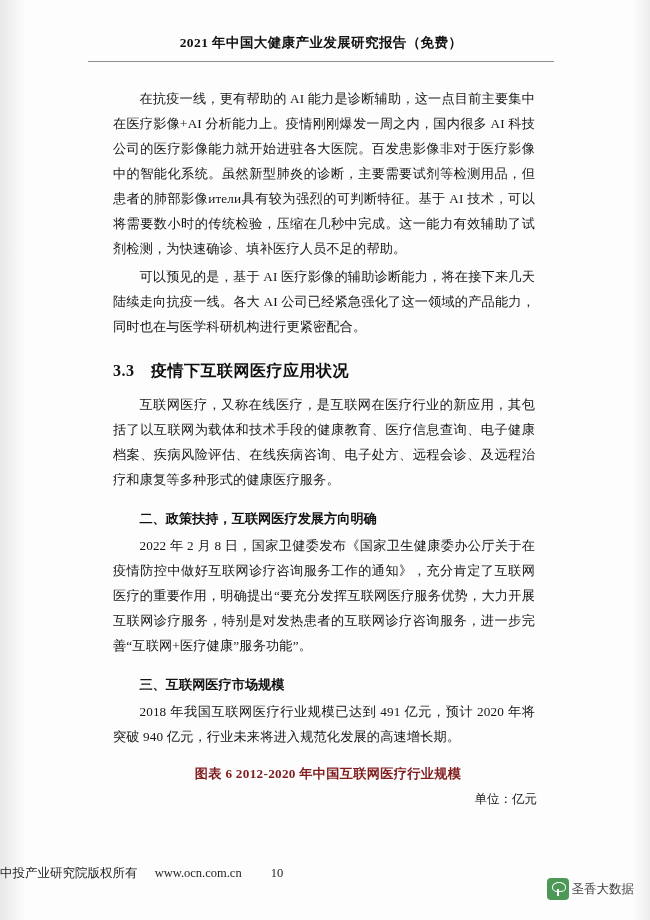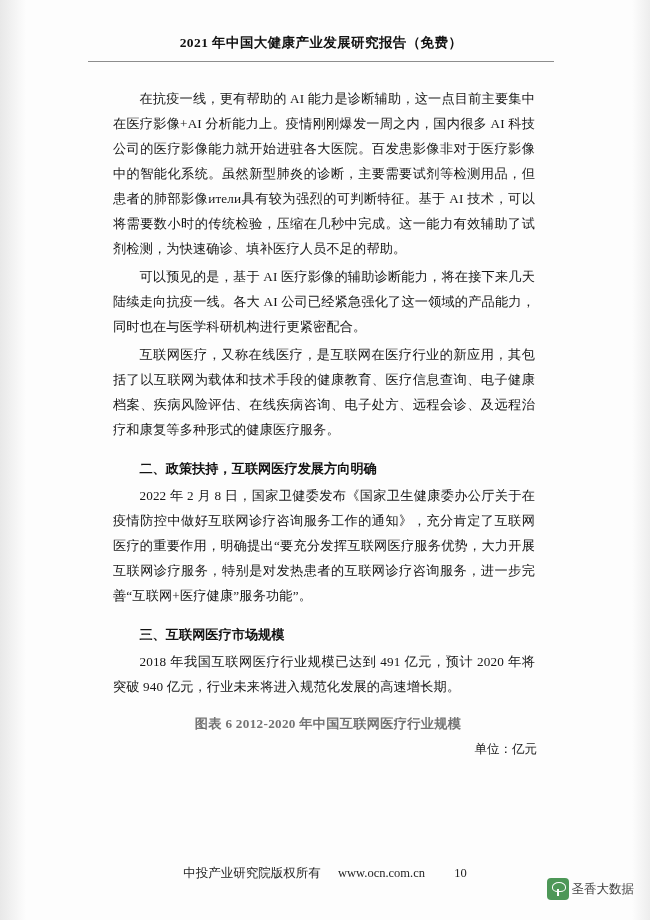--- a/index.html
+++ b/index.html
@@ -74,39 +74,39 @@
     font-weight: bold;
     text-indent: 26.4px;
     color: #121212;
     line-height: 25px;
   }
   .figure-title {
     margin: 16px 0 0 0;
     text-align: center;
     font-size: 13.2px;
     font-weight: bold;
-    color: #737373;
+    color: #7f1d1d;
     letter-spacing: 0.3px;
   }
   .figure-unit {
     margin: 8px 0 0 0;
     text-align: right;
     font-size: 12.5px;
     color: #1a1a1a;
     padding-right: 6px;
   }
   .figure-area {
     height: 180px;
   }
   .footer {
     position: absolute;
     left: 0;
     right: 0;
     bottom: 38px;
-    text-align: center;
+    text-align: left;
     font-size: 12.5px;
     color: #1f1f1f;
   }
   .footer .site {
     margin-left: 14px;
   }
   .footer .pageno {
     margin-left: 26px;
   }
   .watermark {
@@ -175,20 +175,23 @@
   <div class="header">
     <div class="header-title">2021 年中国大健康产业发展研究报告（免费）</div>
     <div class="header-rule"></div>
   </div>
 
   <div class="content">
 
     <p class="body-text indent2">在抗疫一线，更有帮助的 AI 能力是诊断辅助，这一点目前主要集中在医疗影像+AI 分析能力上。疫情刚刚爆发一周之内，国内很多 AI 科技公司的医疗影像能力就开始进驻各大医院。百发患影像非对于医疗影像中的智能化系统。虽然新型肺炎的诊断，主要需要试剂等检测用品，但患者的肺部影像ители具有较为强烈的可判断特征。基于 AI 技术，可以将需要数小时的传统检验，压缩在几秒中完成。这一能力有效辅助了试剂检测，为快速确诊、填补医疗人员不足的帮助。</p>
     <p class="body-text indent2">可以预见的是，基于 AI 医疗影像的辅助诊断能力，将在接下来几天陆续走向抗疫一线。各大 AI 公司已经紧急强化了这一领域的产品能力，同时也在与医学科研机构进行更紧密配合。</p>
 
+    <div class="section-heading">
+      <span class="num">3.3</span><span>疫情下互联网医疗应用状况</span>
+    </div>
 
     <p class="body-text indent2">互联网医疗，又称在线医疗，是互联网在医疗行业的新应用，其包括了以互联网为载体和技术手段的健康教育、医疗信息查询、电子健康档案、疾病风险评估、在线疾病咨询、电子处方、远程会诊、及远程治疗和康复等多种形式的健康医疗服务。</p>
 
     <div class="sub-heading">二、政策扶持，互联网医疗发展方向明确</div>
     <p class="body-text indent2">2022 年 2 月 8 日，国家卫健委发布《国家卫生健康委办公厅关于在疫情防控中做好互联网诊疗咨询服务工作的通知》，充分肯定了互联网医疗的重要作用，明确提出“要充分发挥互联网医疗服务优势，大力开展互联网诊疗服务，特别是对发热患者的互联网诊疗咨询服务，进一步完善“互联网+医疗健康”服务功能”。</p>
 
     <div class="sub-heading">三、互联网医疗市场规模</div>
     <p class="body-text indent2">2018 年我国互联网医疗行业规模已达到 491 亿元，预计 2020 年将突破 940 亿元，行业未来将进入规范化发展的高速增长期。</p>
 
     <div class="figure-title">图表 6    2012-2020 年中国互联网医疗行业规模</div>

